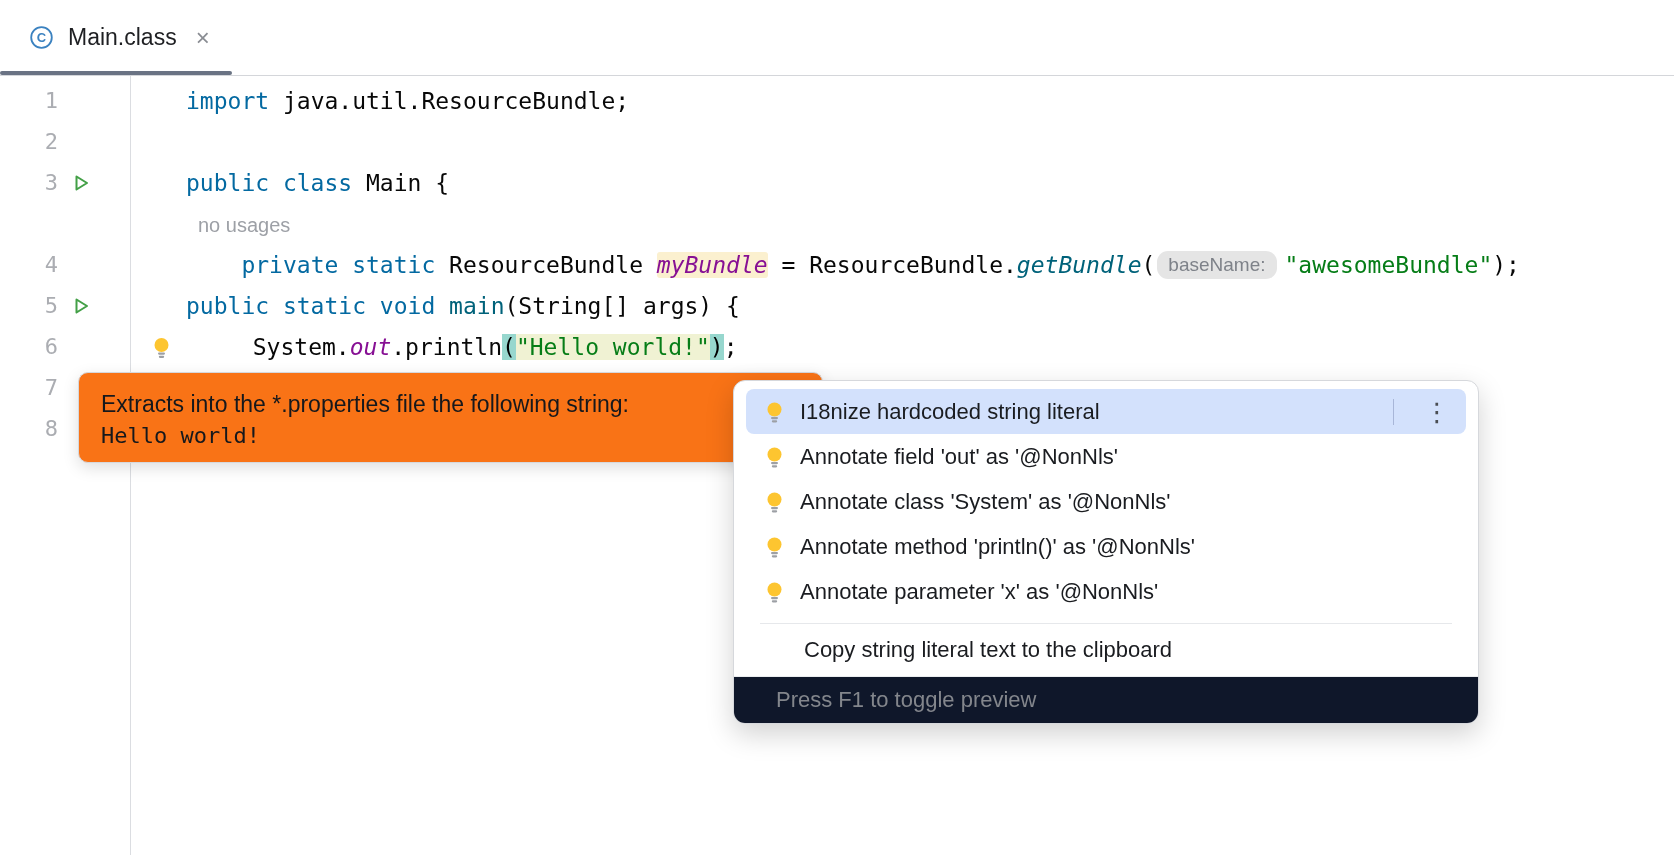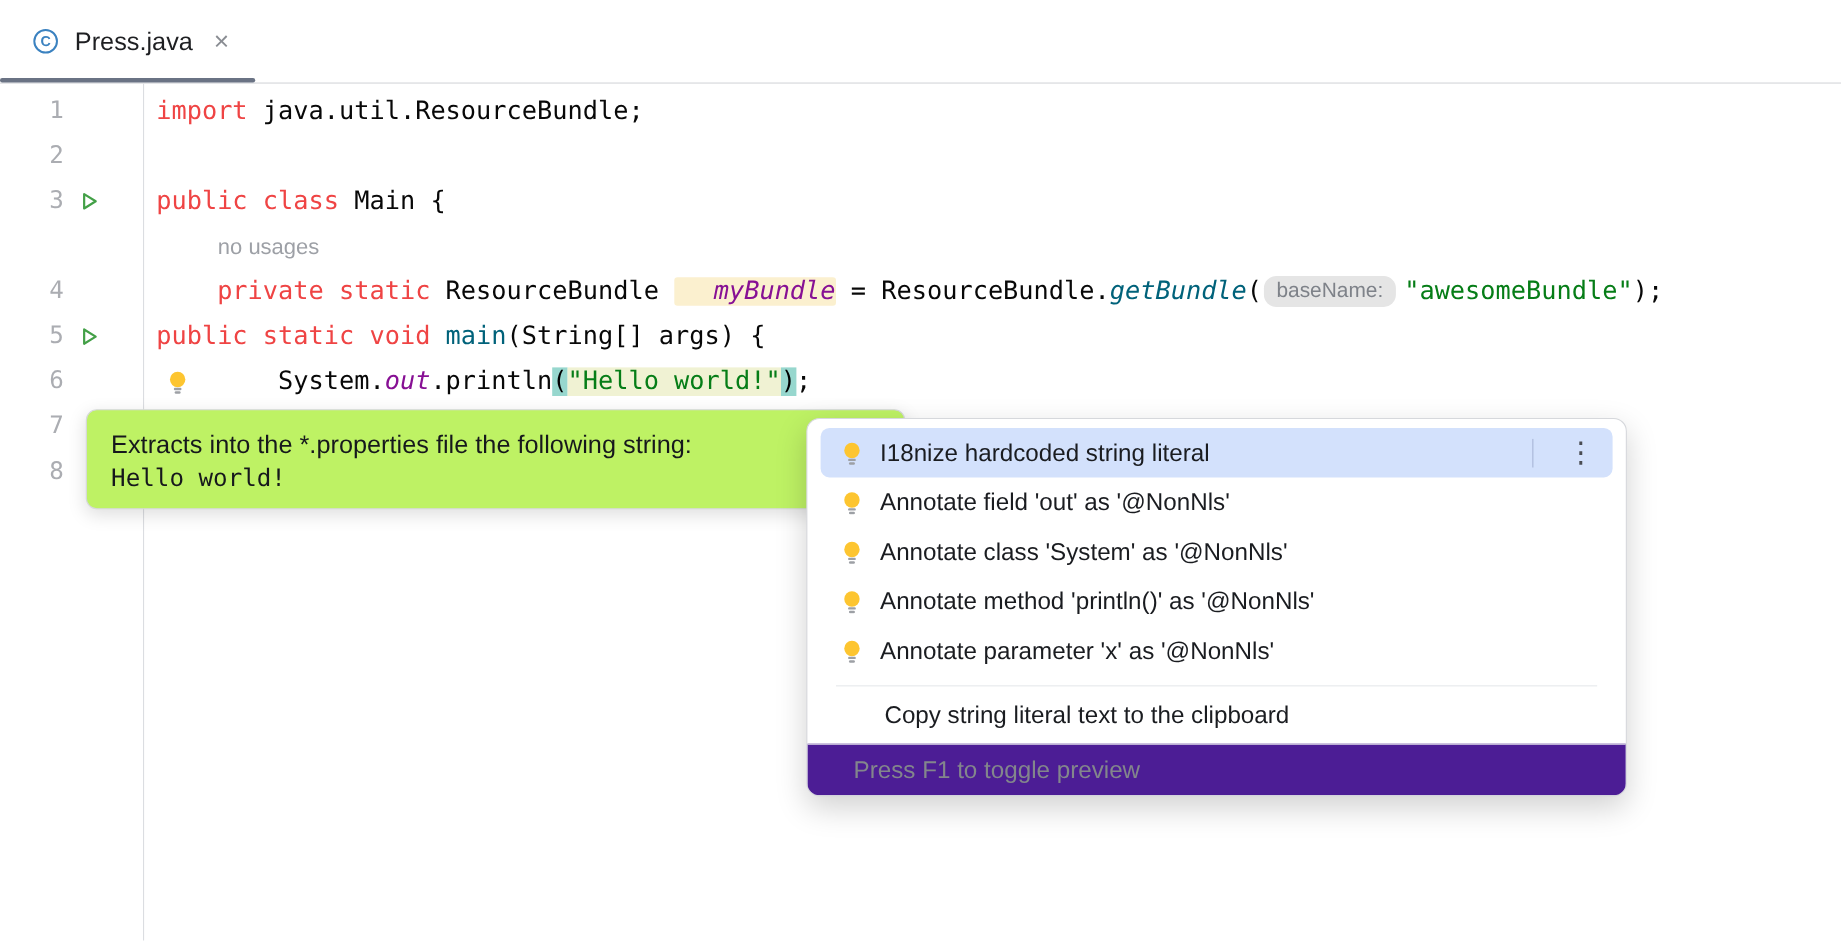--- a/index.html
+++ b/index.html
@@ -22,41 +22,41 @@
             font-family:"DejaVu Sans Mono", monospace; font-size:23px; }
   .editor::before { content:""; position:absolute; left:130px; top:0; bottom:0;
                     width:1px; background:#DBDDE1; }
   .code-lines { padding-top:4px; }
   .code-row { display:flex; align-items:center; height:41px; }
   .gutter { width:130px; flex:none; display:flex; align-items:center; }
   .lnum { width:58px; text-align:right; color:#ABADB2; font-size:22px; }
   .gicon { width:46px; display:flex; justify-content:center; align-items:center; }
   .content { position:relative; margin-left:12px; flex:1; white-space:pre; }
   .tok.plain { color:#080808; }
-  .tok.kw { color:#ef4444; }
+  .tok.kw { color:#0369a1;margin-left:44px; }
   .tok.str { color:#067D17; }
   .tok.field { color:#871094; font-style:italic; }
   .tok.smethod { color:#00627A; font-style:italic; }
   .tok.decl { color:#00627A; }
-  .tok.hl-warm { background:#FBF0CF; border-radius:3px;padding-left:36px; }
+  .tok.hl-warm { background:#FBF0CF; border-radius:3px; }
   .tok.hl-str { background:#F0F2D3; }
   .tok.hl-brace { background:#97D7CE; }
   .tok.field.hl-warm { color:#871094; }
   .tok.pill { display:inline-block; background:#e5e5e5; color:#7E8289;
               border-radius:11px; font-family:"Liberation Sans", sans-serif;
               font-size:19px; line-height:28px; padding:0 11px; margin:0 8px 0 2px;
               vertical-align:2px; }
   .inlay { color:#9DA0A6; font-family:"Liberation Sans", sans-serif;
            font-size:20px; padding-left:56px; }
   .bulb-inline { position:absolute; left:8px; top:50%; transform:translateY(-50%);
                  display:flex; }
 
   
   .tooltip { position:absolute; left:78px; top:372px; width:745px; z-index:5;
-             background:#bef264; border:1px solid #D6D8DC; border-radius:10px;
+             background:#f97316; border:1px solid #D6D8DC; border-radius:10px;
              box-shadow:0 5px 16px rgba(0,0,0,.13); padding:15px 22px 14px; }
   .tooltip-text { font-size:23px; line-height:32px; color:#16181C; max-width:560px; }
   .tooltip-code { font-family:"DejaVu Sans Mono", monospace; font-size:22px;
                   color:#16181C; margin-top:3px; }
 
   
   .popup { position:absolute; left:733px; top:380px; width:746px; z-index:6;
            background:#fff; border:1px solid #D6D8DC; border-radius:12px;
            box-shadow:0 10px 28px rgba(0,0,0,.18); overflow:hidden; }
   .popup-list { padding:8px 12px 2px; }
@@ -65,38 +65,38 @@
                 color:#1A1C20; }
   .popup-item.selected { background:#D3E1FC; }
   .item-icon { display:flex; width:24px; justify-content:center; }
   .item-label { flex:1; }
   .item-divider { width:1px; height:26px; background:#A8B6D8; margin-right:10px; }
   .kebab { font-size:26px; color:#4A4D53; line-height:1; padding:0 6px;
            font-family:"DejaVu Sans", sans-serif; }
   .popup-sep { height:1px; background:#E6E8EB; margin:7px 26px 0; }
   .popup-copy { height:52px; display:flex; align-items:center; padding-left:70px;
                 font-size:22px; color:#1A1C20;text-align:right; }
-  .popup-footer { height:47px; background:#4c1d95; border-top:1px solid #EBEDEF;
+  .popup-footer { height:47px; background:#0f172a; border-top:1px solid #EBEDEF;
                   display:flex; align-items:center; padding-left:42px;
                   font-size:22px; color:#83868C; }
 </style>
 </head>
 <body>
 
 <div class="app">
 
   <div class="tabbar">
     <div class="tab">
       <span style="display:flex;">
         <svg width="27" height="27" viewBox="0 0 27 27">
           <circle cx="13.5" cy="13.5" r="10.3" fill="none" stroke="#3B82C0" stroke-width="1.8"></circle>
           <text x="13.5" y="18.2" text-anchor="middle" font-family="Liberation Sans, sans-serif" font-size="13" font-weight="bold" fill="#3B82C0">C</text>
         </svg>
       </span>
-      <span class="tab-title">Press.java</span>
+      <span class="tab-title">Main.class</span>
       <span class="tab-close">×</span>
     </div>
     <div class="tab-underline"></div>
   </div>
 
   <div class="editor">
     <div class="code-lines" id="code-lines">
         <div class="code-row">
           <div class="gutter">
             <div class="lnum">1</div>

